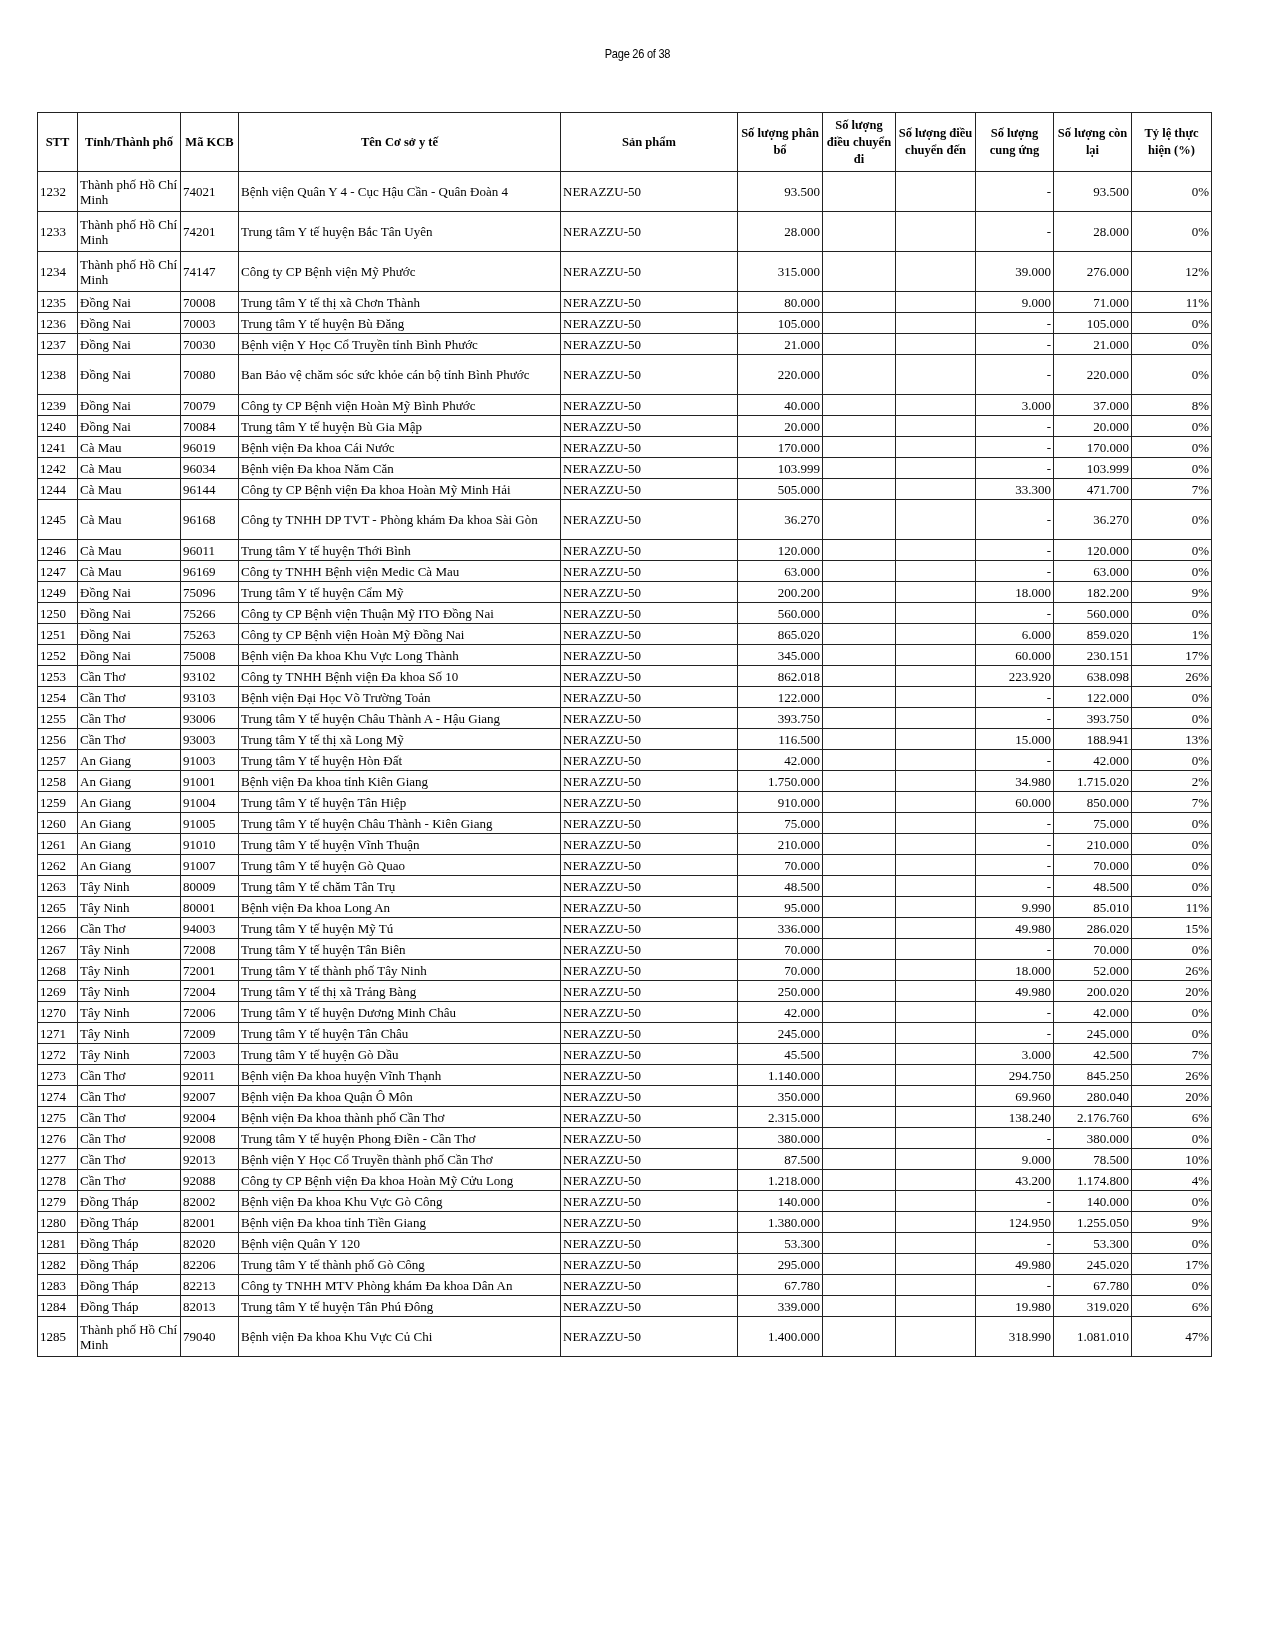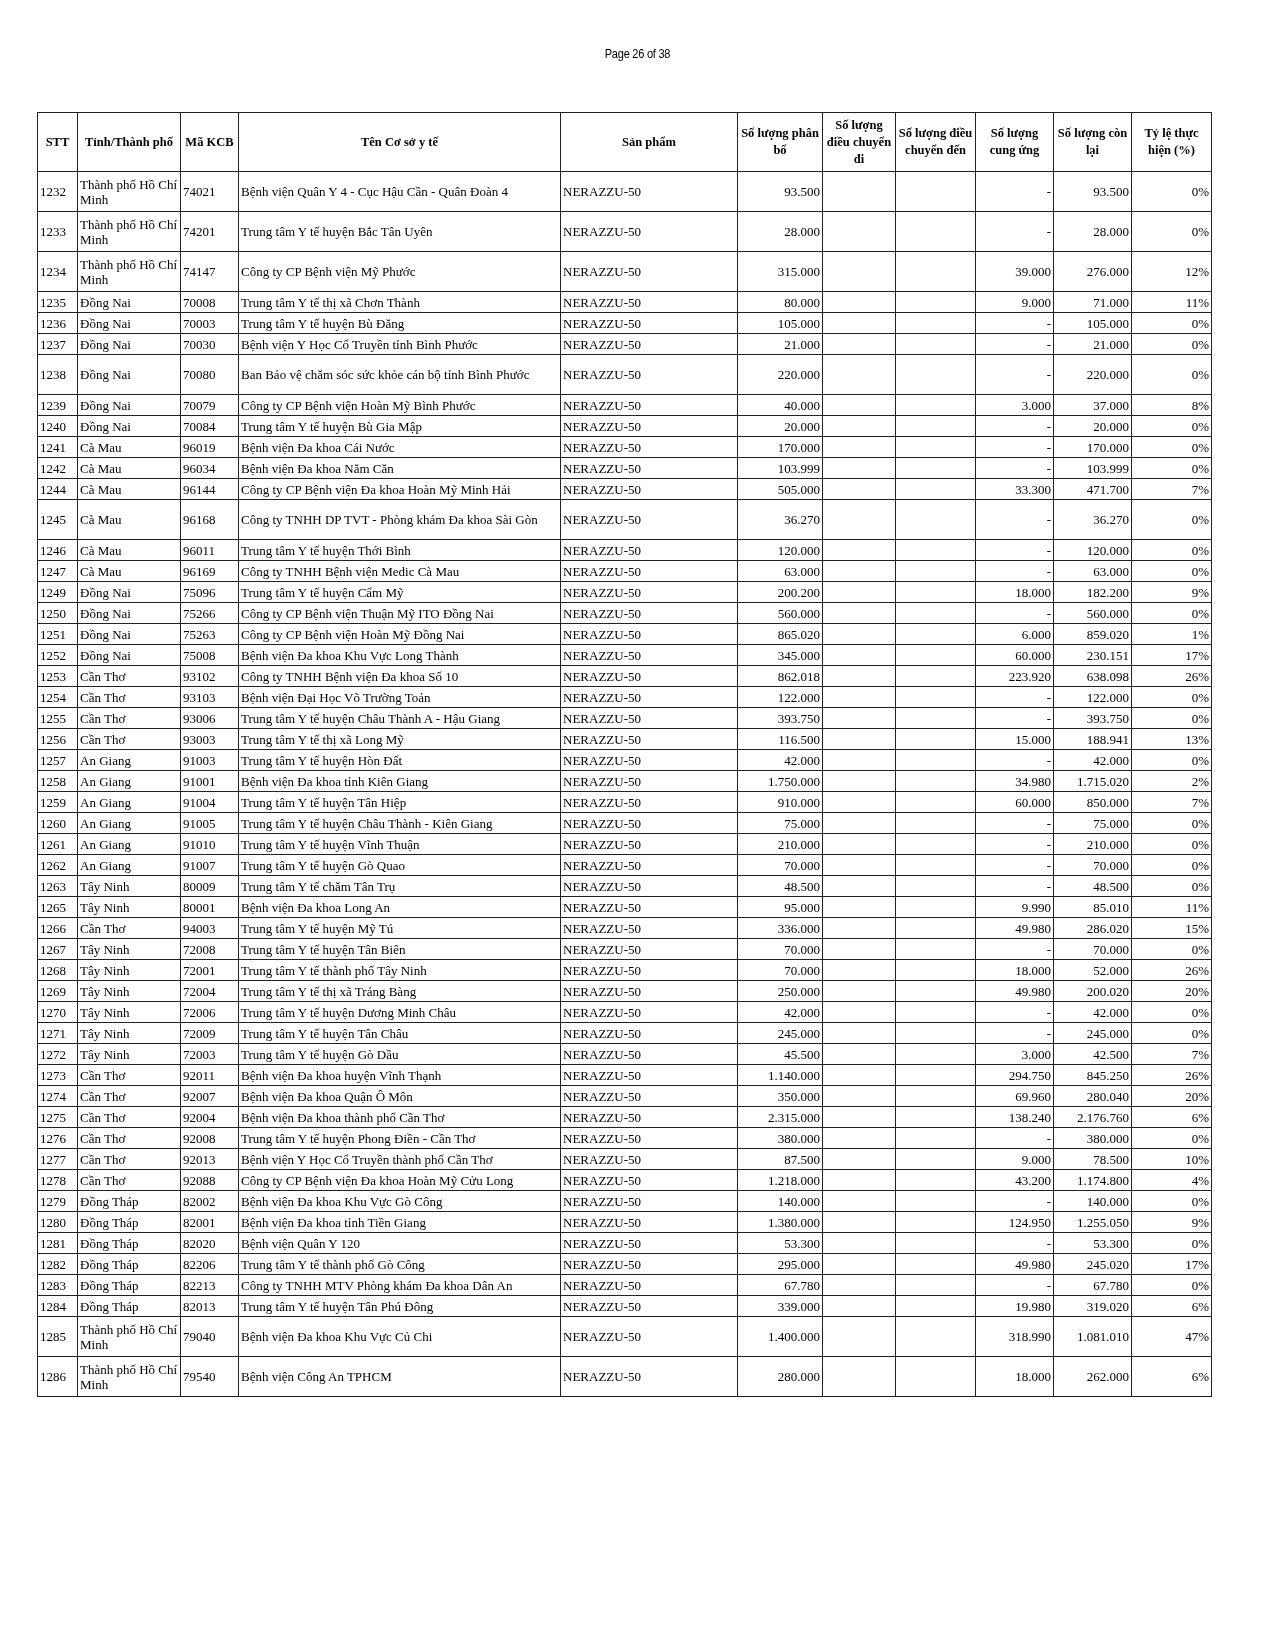--- a/index.html
+++ b/index.html
@@ -716,27 +716,14 @@
         <td>79040</td>
         <td>Bệnh viện Đa khoa Khu Vực Củ Chi</td>
         <td>NERAZZU-50</td>
         <td class="num">1.400.000</td>
         <td class="num"></td>
         <td class="num"></td>
         <td class="num">318.990</td>
         <td class="num">1.081.010</td>
         <td class="pct">47%</td>
       </tr>
-      <tr class="tall">
-        <td class="stt">1286</td>
-        <td>Thành phố Hồ Chí Minh</td>
-        <td>79540</td>
-        <td>Bệnh viện Công An TPHCM</td>
-        <td>NERAZZU-50</td>
-        <td class="num">280.000</td>
-        <td class="num"></td>
-        <td class="num"></td>
-        <td class="num">18.000</td>
-        <td class="num">262.000</td>
-        <td class="pct">6%</td>
-      </tr>
     </tbody>
 </table>
 
 </body></html>

